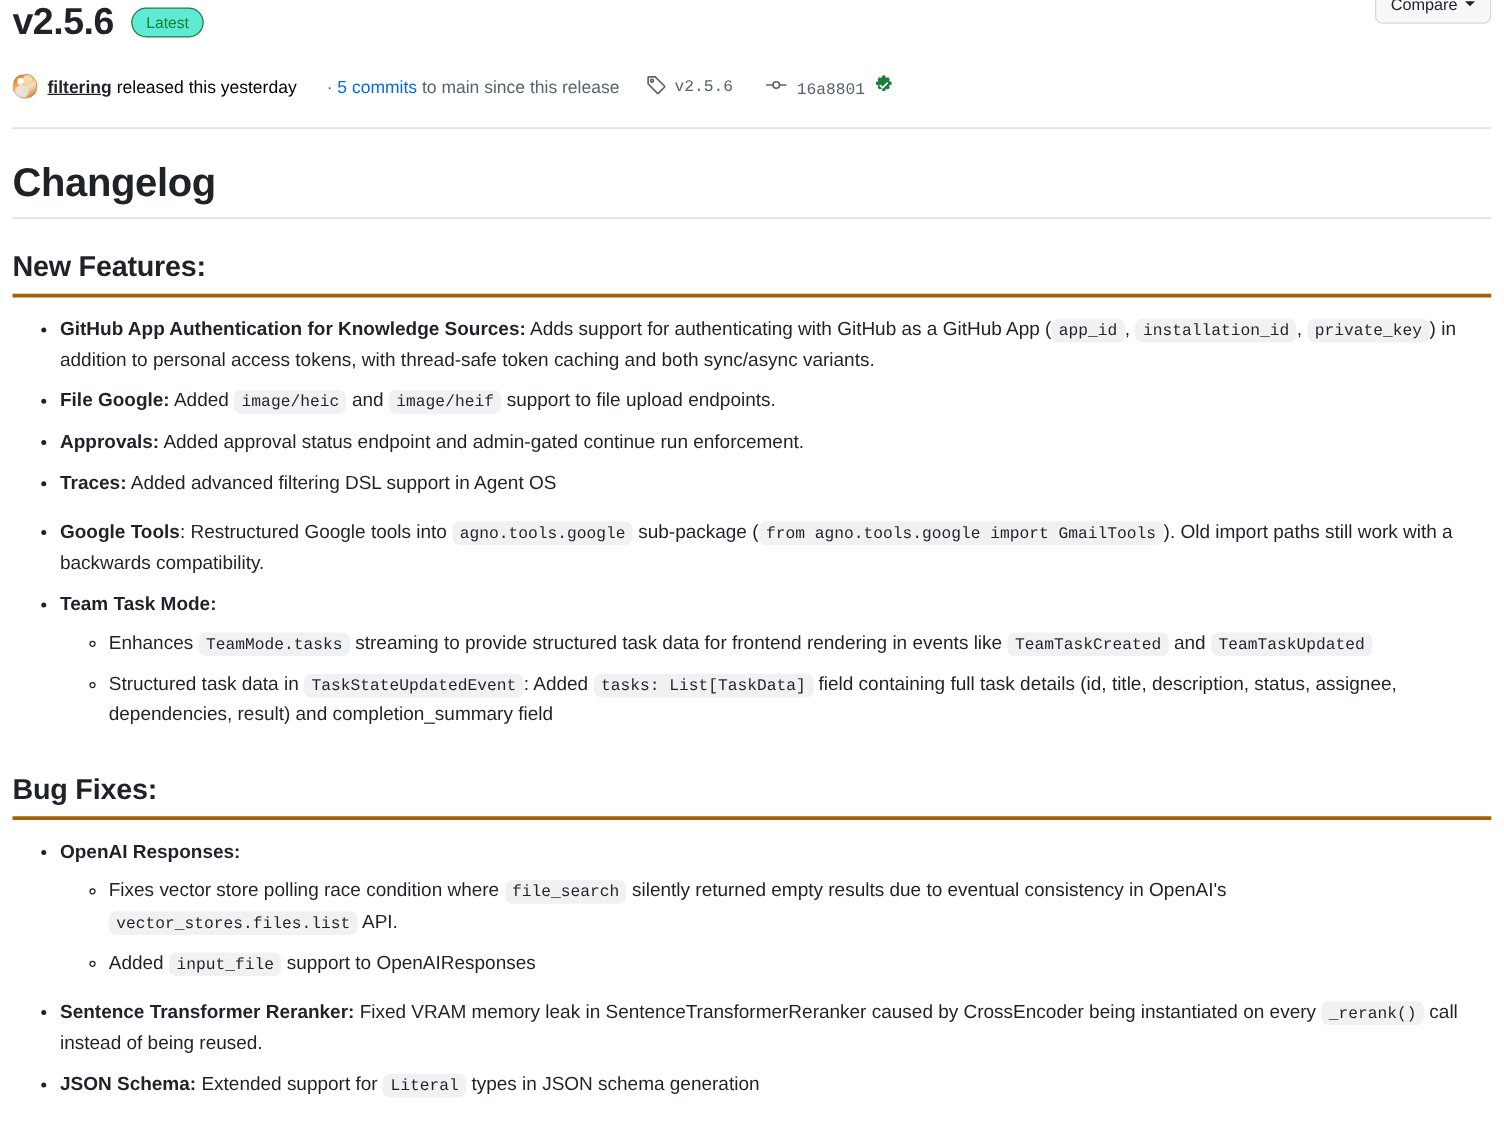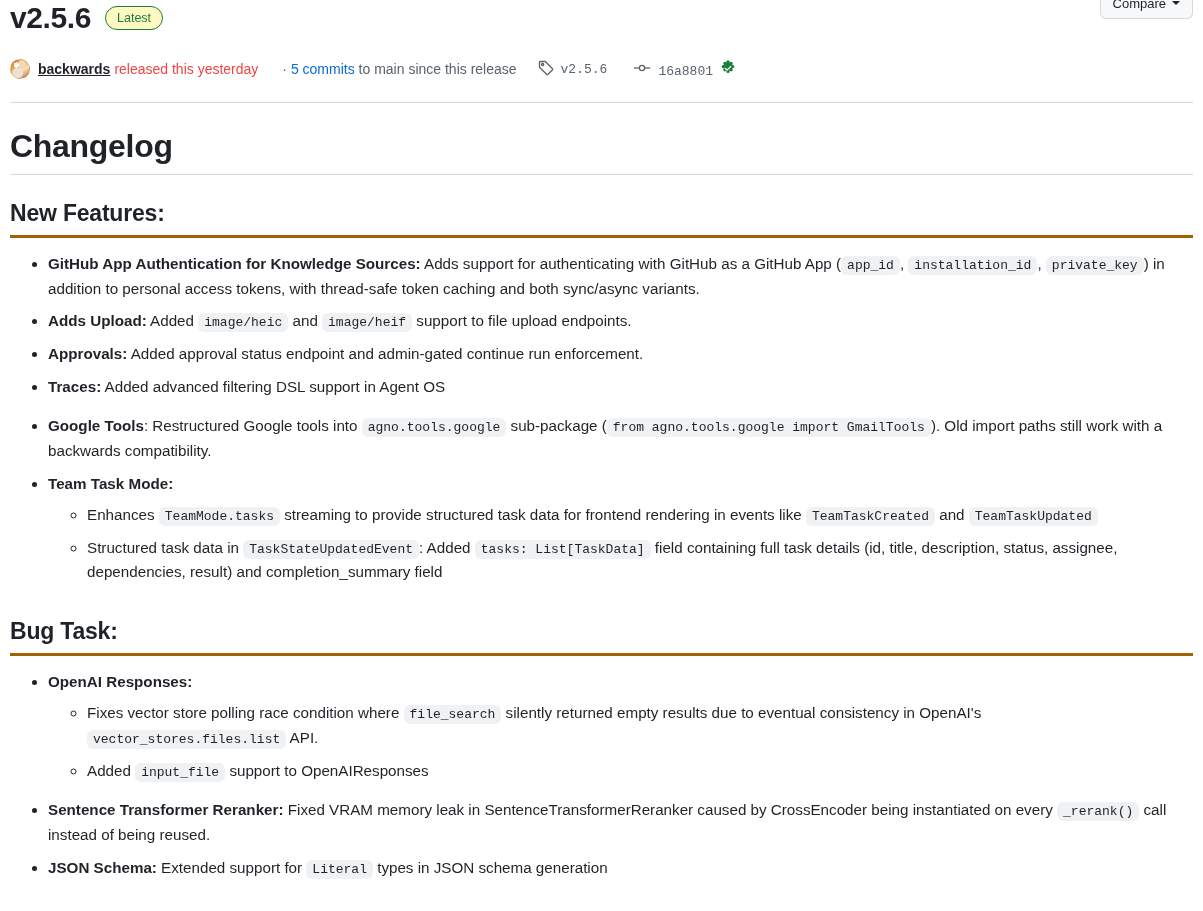--- a/index.html
+++ b/index.html
@@ -21,21 +21,21 @@
   }
   .version-title {
     font-size: 30px; font-weight: 700; letter-spacing: -0.4px;
     line-height: 34px; color: #1f2328; margin: 0;
   }
   .latest-badge {
     display: inline-flex; align-items: center; justify-content: center;
     height: 24px; padding: 0 11px;
     border: 1px solid #1a7f37; border-radius: 2em;
     color: #1a7f37; font-size: 12.5px; font-weight: 500; line-height: 1;
-    background: #fef9c3; white-space: nowrap;
+    background: #5eead4; white-space: nowrap;
   }
   .compare-btn {
     position: absolute; right: 0; top: -13px;
     display: inline-flex; align-items: center; gap: 6px;
     height: 32px; padding: 0 12px;
     background: #f6f8fa; border: 1px solid rgba(31,35,40,0.15);
     border-radius: 6px; font-size: 13px; color: #1f2328;
     white-space: nowrap;
   }
   .caret { width: 0; height: 0; border-left: 4px solid transparent;
@@ -51,21 +51,21 @@
     width: 20px; height: 20px; border-radius: 50%;
     margin-right: 8px; flex: none; overflow: hidden;
     background:
       radial-gradient(circle at 30% 28%, #ffffff 0 14%, rgba(255,255,255,0) 15%),
       radial-gradient(circle at 62% 22%, #f5d9a8 0 22%, rgba(245,217,168,0) 23%),
       radial-gradient(circle at 38% 72%, #e8e2d2 0 30%, rgba(232,226,210,0) 31%),
       linear-gradient(150deg, #e8762c 0%, #f0a04b 32%, #f7e3c0 58%, #c96a25 100%);
     border: 1px solid rgba(31,35,40,0.12);
   }
   .meta-author { font-weight: 600; color: #1f2328; margin-right: 4px; }
-  .meta-text { color: #ef4444; }
+  .meta-text { color: #000000; }
   .meta-commits { margin-left: 24px; color: #59636e; white-space: nowrap; }
   .link { color: #0969da; text-decoration: none; }
   .meta-tag { display: inline-flex; align-items: center; gap: 7px; margin-left: 21px; }
   .meta-sha { display: inline-flex; align-items: flex-end; gap: 7px; margin-left: 26px; }
   .mono-sm { font-family: "Liberation Mono", monospace; font-size: 13px; color: #59636e; }
   .ico { flex: none; display: inline-block; color: #59636e; }
 
   .head-rule { border: 0; border-top: 1px solid #d1d9e0; margin: 22px 0 0 0; }
 
   
@@ -105,21 +105,21 @@
     <span class="latest-badge">Latest</span>
 
     <button class="compare-btn">
       <span>Compare</span>
       <span class="caret"></span>
     </button>
   </div>
 
   <div class="meta-row">
     <span class="avatar"></span>
-    <a class="meta-author" href="#">backwards</a>
+    <a class="meta-author" href="#">filtering</a>
     <span class="meta-text">released this yesterday</span>
 
     <span class="meta-commits">
       <span>·</span>
       <a class="link" href="#">5 commits</a>
       <span>to main since this release</span>
     </span>
 
     <span class="meta-tag">
       <span class="ico">
@@ -150,32 +150,32 @@
   </div>
 
   <hr class="head-rule">
 
   <div class="body">
     <h1 class="section">Changelog</h1>
     <div id="sections">
         <h2 class="section">New Features:</h2>
         <ul class="lvl1">
           <li><b>GitHub App Authentication for Knowledge Sources:</b><span> Adds support for authenticating with GitHub as a GitHub App (</span><code>app_id</code><span>, </span><code>installation_id</code><span>, </span><code>private_key</code><span>) in addition to personal access tokens, with thread-safe token caching and both sync/async variants.</span></li>
-          <li><b>Adds Upload:</b><span> Added </span><code>image/heic</code><span> and </span><code>image/heif</code><span> support to file upload endpoints.</span></li>
+          <li><b>File Google:</b><span> Added </span><code>image/heic</code><span> and </span><code>image/heif</code><span> support to file upload endpoints.</span></li>
           <li><b>Approvals:</b><span> Added approval status endpoint and admin-gated continue run enforcement.</span></li>
           <li><b>Traces:</b><span> Added advanced filtering DSL support in Agent OS</span></li>
         </ul>
         <ul class="lvl1">
           <li><b>Google Tools</b><span>: Restructured Google tools into </span><code>agno.tools.google</code><span> sub-package (</span><code>from agno.tools.google import GmailTools</code><span>). Old import paths still work with a backwards compatibility.</span></li>
           <li><b>Team Task Mode:</b><ul class="lvl2">
               <li><span>Enhances </span><code>TeamMode.tasks</code><span> streaming to provide structured task data for frontend rendering in events like </span><code>TeamTaskCreated</code><span> and </span><code>TeamTaskUpdated</code></li>
               <li><span>Structured task data in </span><code>TaskStateUpdatedEvent</code><span>: Added </span><code>tasks: List[TaskData]</code><span> field containing full task details (id, title, description, status, assignee, dependencies, result) and completion_summary field</span></li>
             </ul></li>
         </ul>
-        <h2 class="section">Bug Task:</h2>
+        <h2 class="section">Bug Fixes:</h2>
         <ul class="lvl1">
           <li><b>OpenAI Responses:</b><ul class="lvl2">
               <li><span>Fixes vector store polling race condition where </span><code>file_search</code><span> silently returned empty results due to eventual consistency in OpenAI's </span><code>vector_stores.files.list</code><span> API.</span></li>
               <li><span>Added </span><code>input_file</code><span> support to OpenAIResponses</span></li>
             </ul></li>
           <li><b>Sentence Transformer Reranker:</b><span> Fixed VRAM memory leak in SentenceTransformerReranker caused by CrossEncoder being instantiated on every </span><code>_rerank()</code><span> call instead of being reused.</span></li>
           <li><b>JSON Schema:</b><span> Extended support for </span><code>Literal</code><span> types in JSON schema generation</span></li>
         </ul>
       </div>
   </div>

